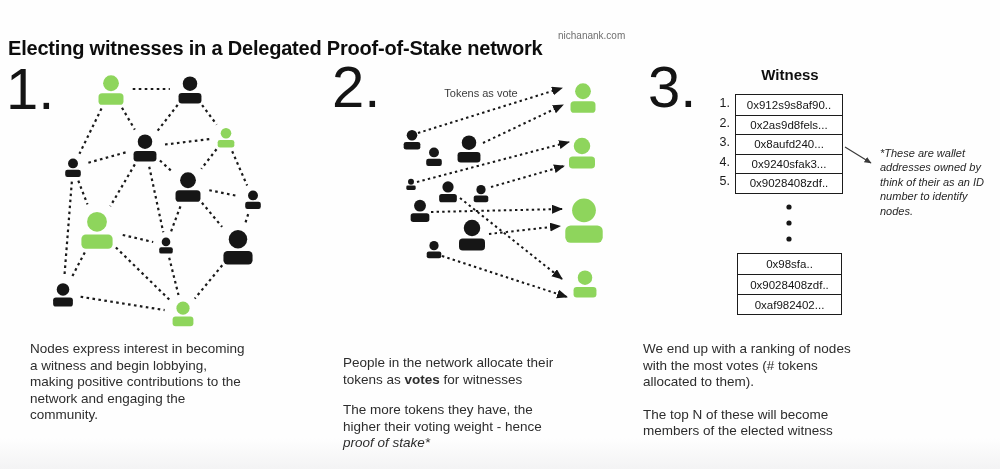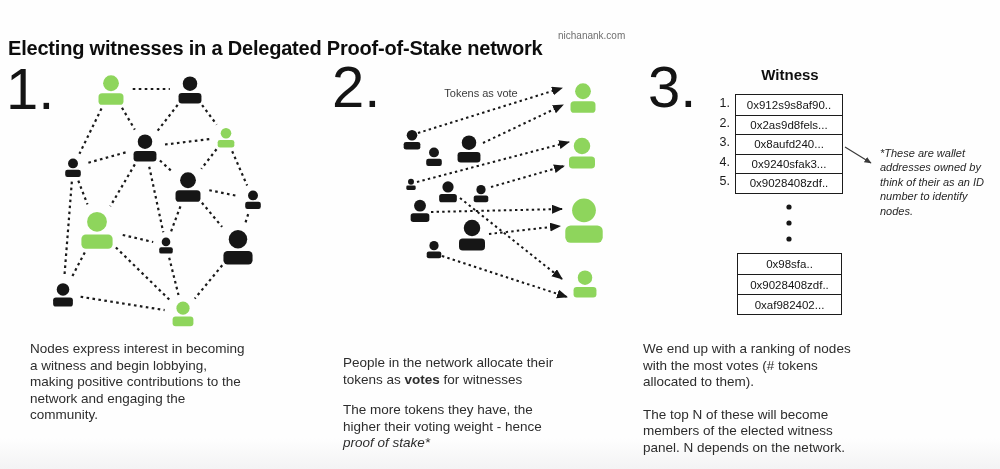--- a/index.html
+++ b/index.html
@@ -246,16 +246,15 @@
     </div>
   <div class="caption cap3">
       <div class="para">
         <div><span>We end up with a ranking of nodes</span></div>
         <div><span>with the most votes (# tokens</span></div>
         <div><span>allocated to them).</span></div>
       </div>
       <div class="para gap">
         <div><span>The top N of these will become</span></div>
         <div><span>members of the elected witness</span></div>
-        <div><span>panel. N depends on the network.</span></div>
       </div>
     </div>
 </div>
 
 </body></html>

